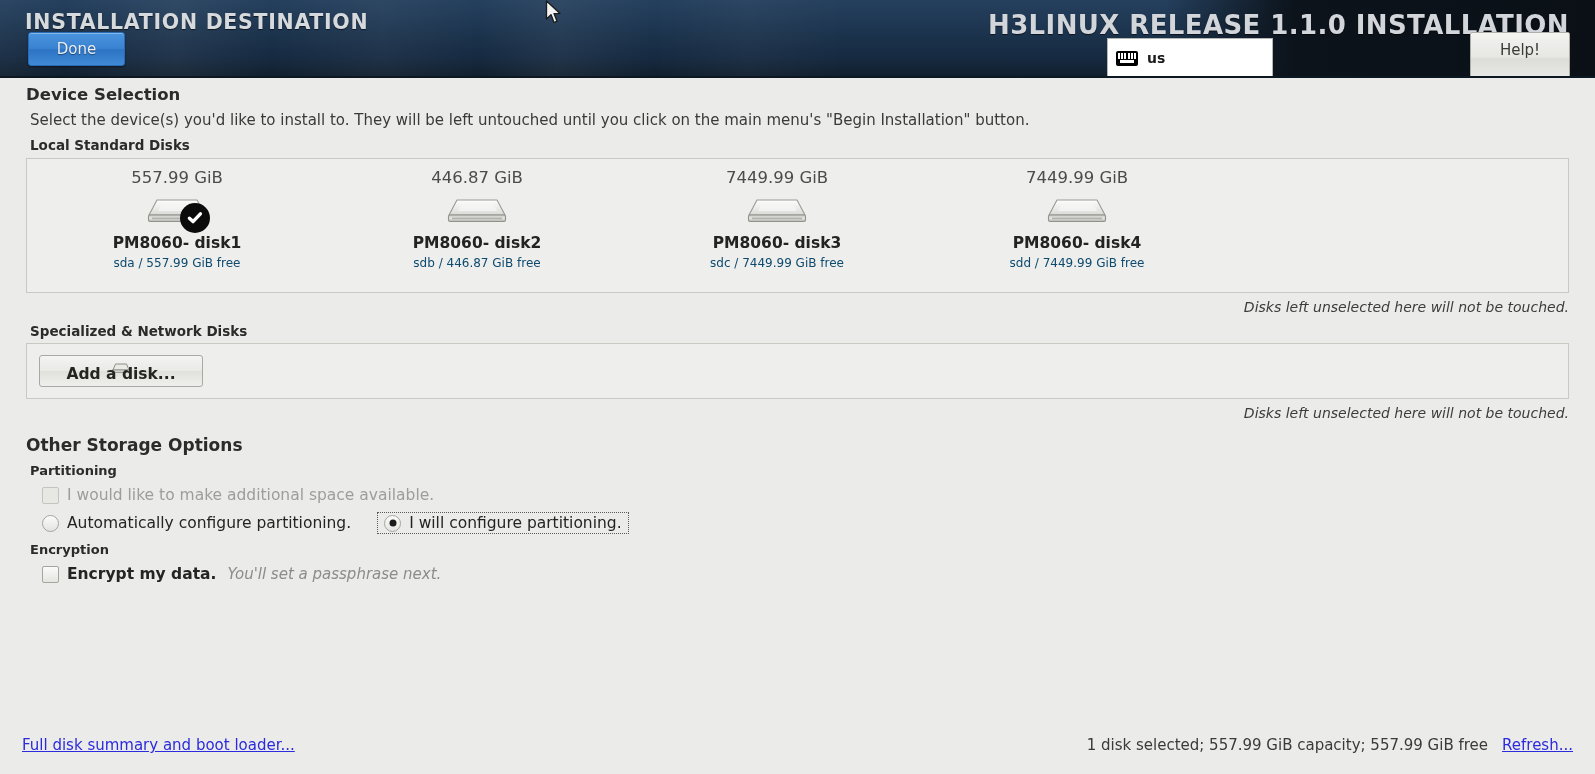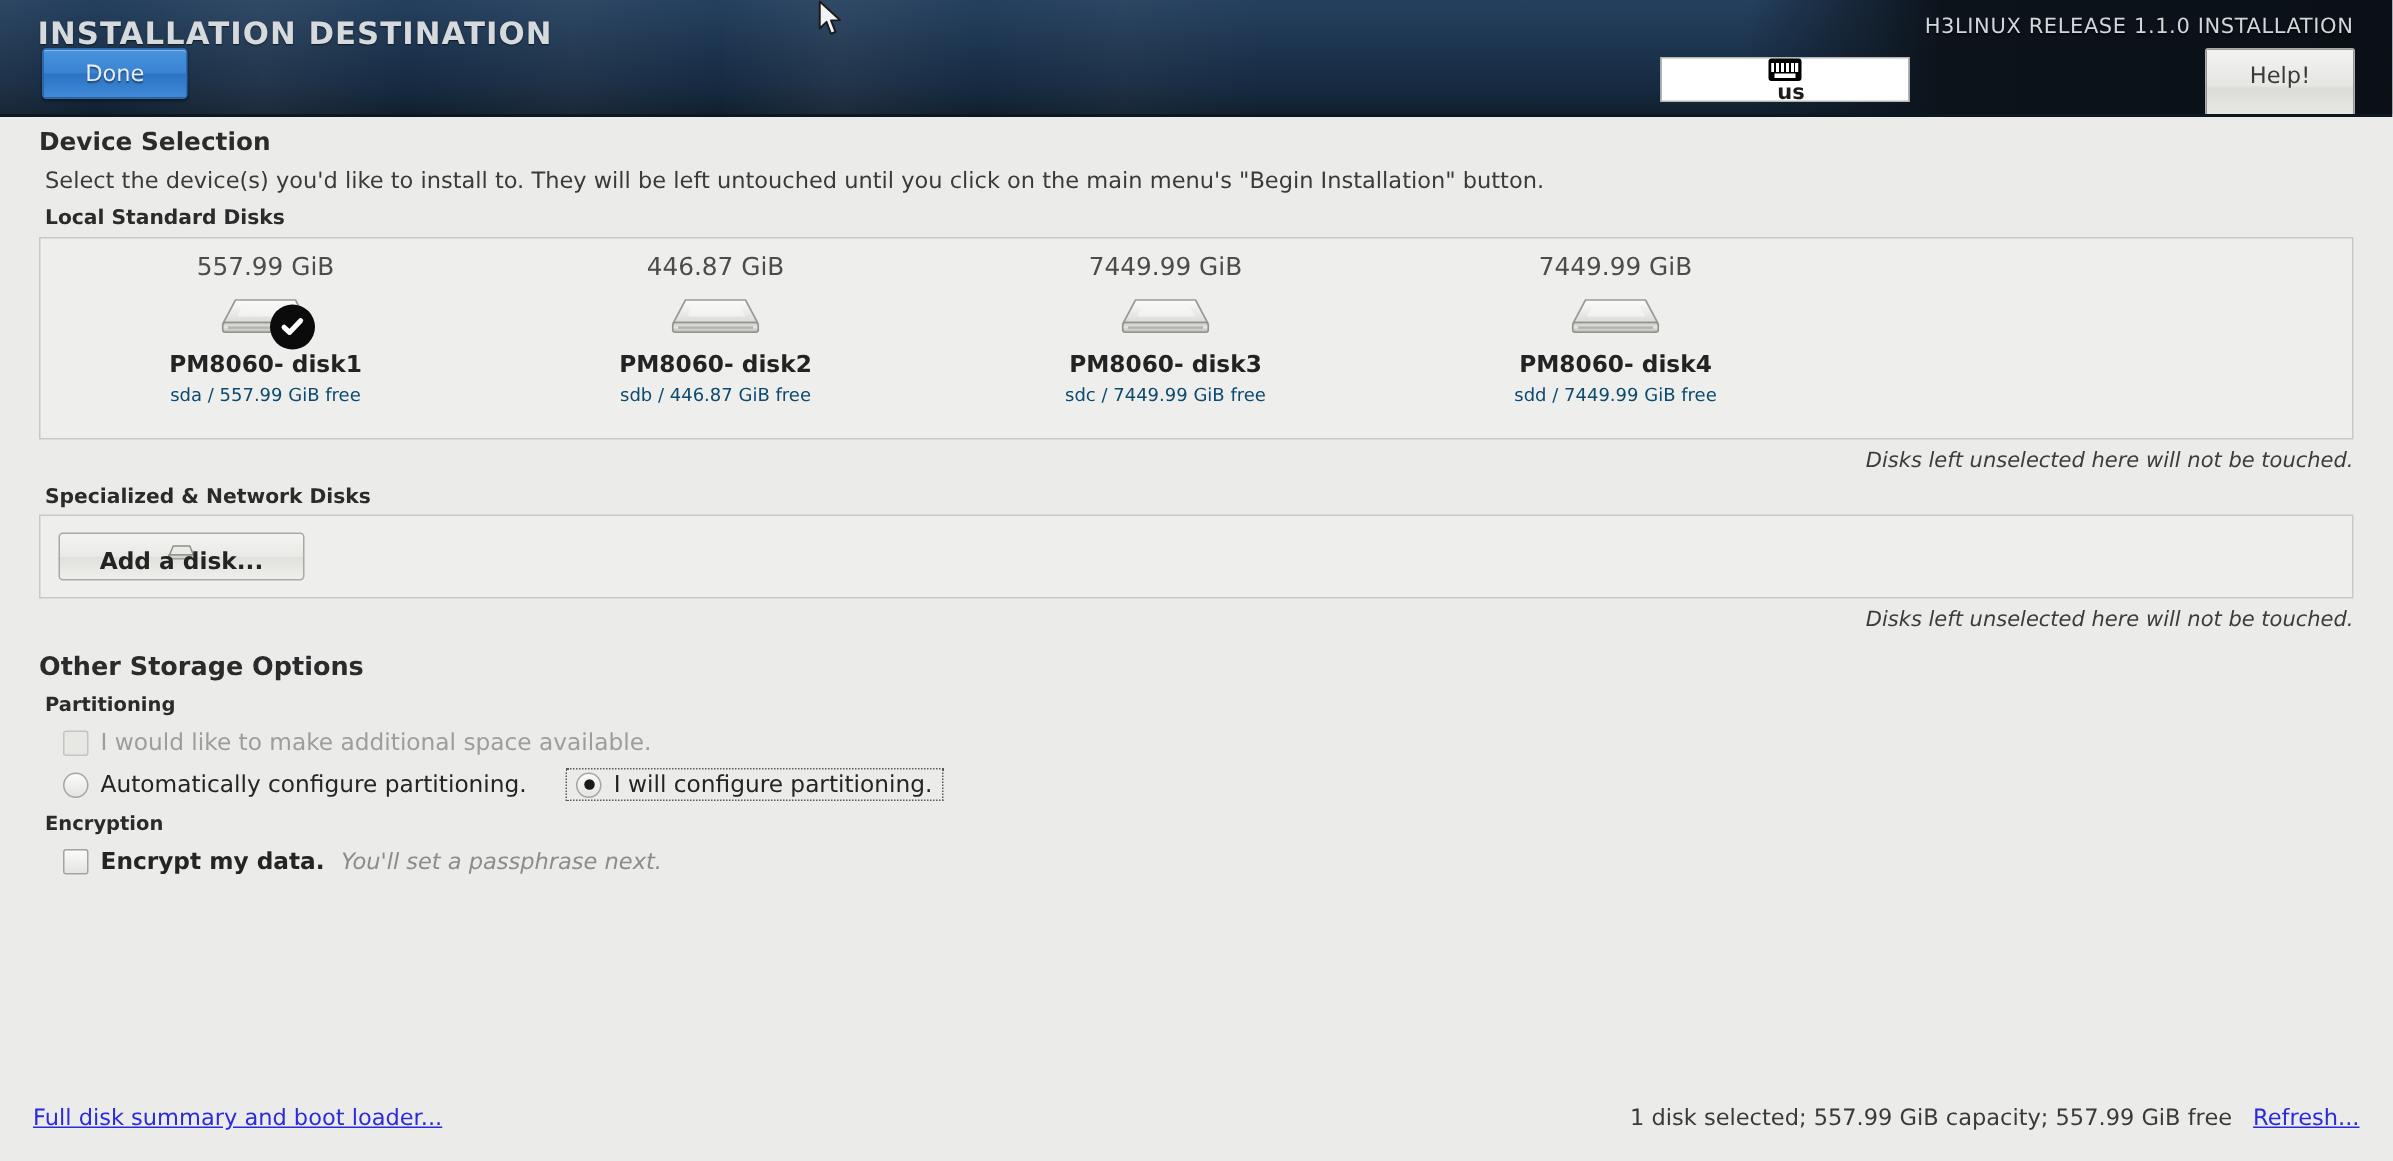--- a/index.html
+++ b/index.html
@@ -68,42 +68,41 @@
     text-align: center;
     text-shadow: 0 1px 1px rgba(0,0,0,0.45);
     cursor: pointer;
     z-index: 3;
   }
 
   .hdr-release {
     position: absolute;
     right: 26px;
     top: 10px;
-    font-size: 14px;
-    font-weight: normal;
+    font-size: 26px;
+    font-weight: bold;
     letter-spacing: 0.4px;
     color: #d2d6da;
     text-shadow: 0 1px 1px rgba(0,0,0,0.6);
     z-index: 3;
   }
 
   .kbd-indicator {
     position: absolute;
     left: 1107px;
     top: 38px;
     width: 166px;
-    height: 30px;
+    height: 40px;
     background: #ffffff;
     border: 1px solid #b6b6b3;
     display: flex;
     align-items: center;
     padding-left: 8px;
     z-index: 3;
     cursor: pointer;
-    flex-direction: column;
   }
   .kbd-icon {
     width: 22px; height: 15px;
     background: #000;
     border-radius: 2px;
     position: relative;
     flex: none;
     margin-right: 9px;
   }
   .kbd-icon::before {

